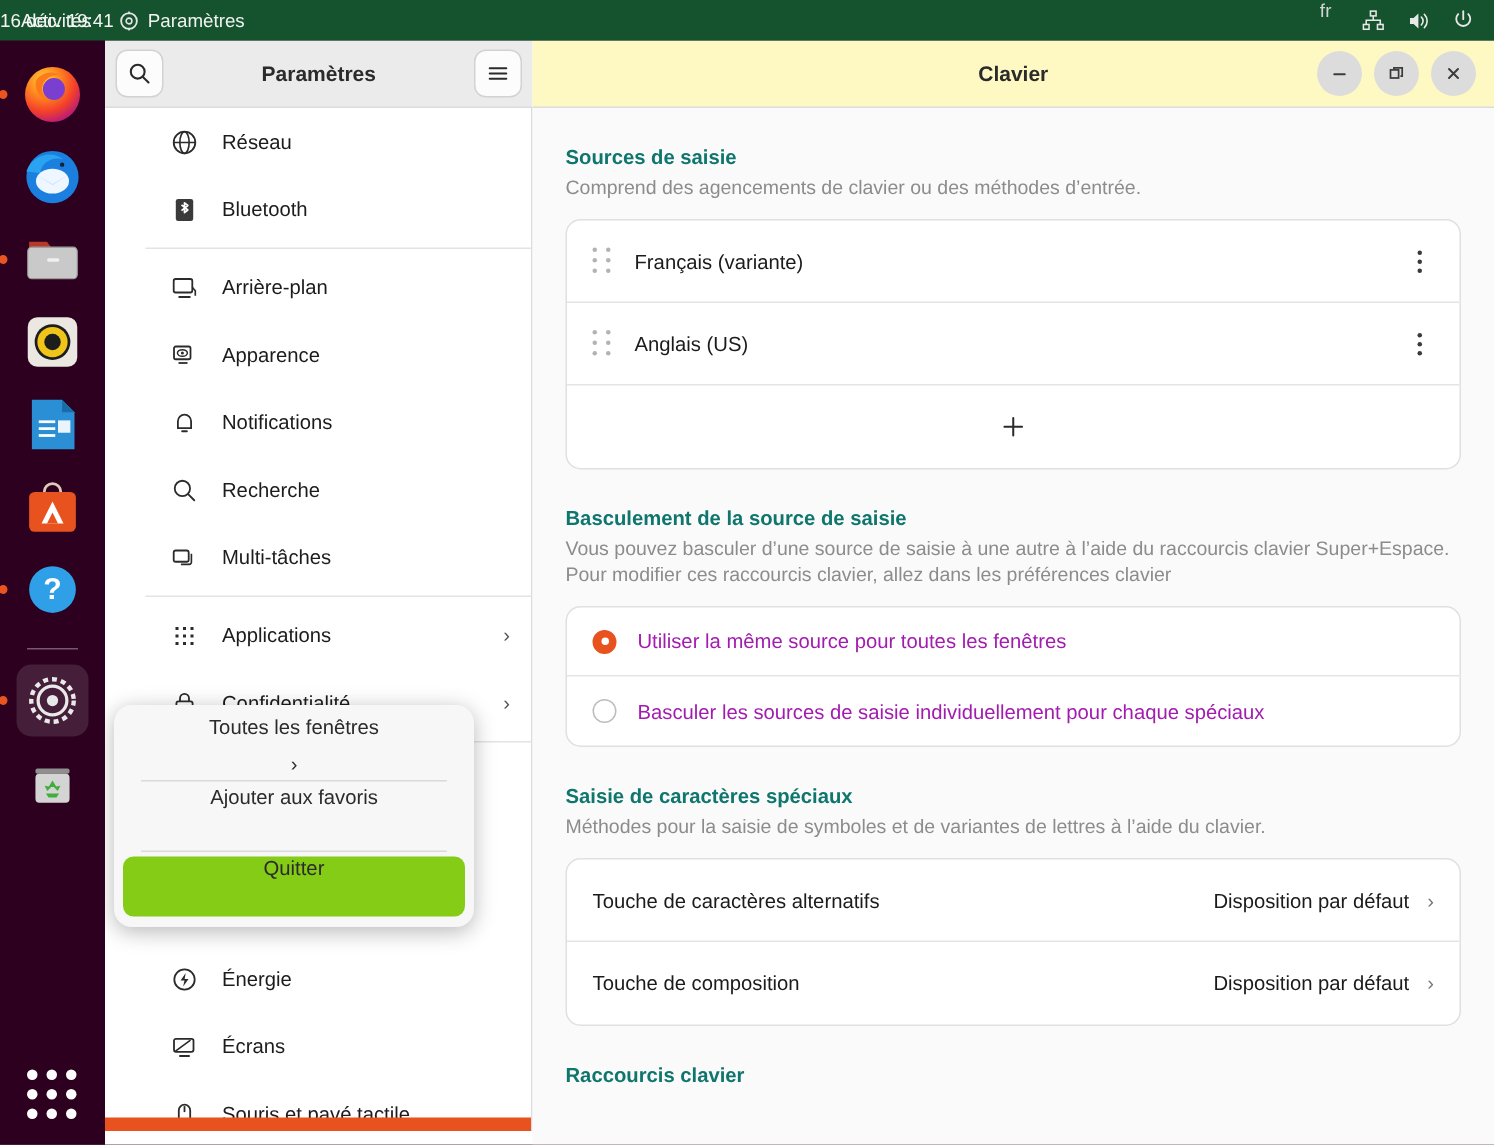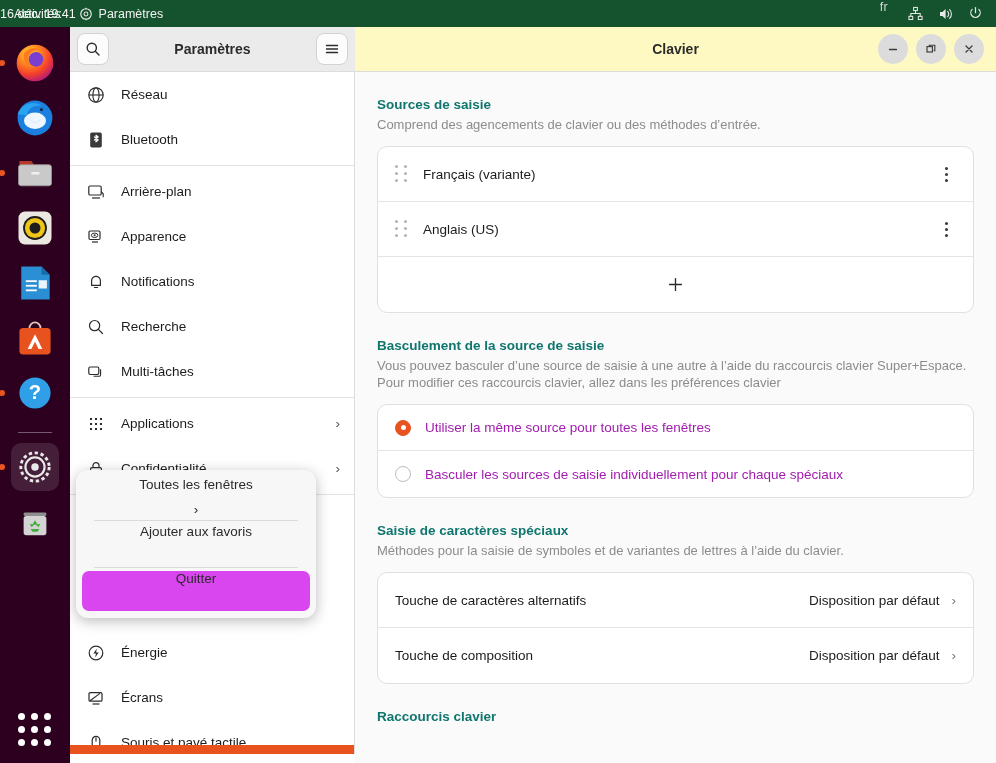--- a/index.html
+++ b/index.html
@@ -123,20 +123,21 @@
     color: #3b3b3b; cursor: pointer;
   }
 
   
   #sidebar {
     position: absolute; left: 0; top: 45px;
     width: 285px; height: 682px;
     background: #ffffff;
     border-right: 1px solid #dcdcdc;
     overflow: hidden;
+    padding-left: 27px;
   }
   .nav-item {
     height: 45px;
     display: flex; align-items: center;
     padding: 0 14px 0 15px;
     font-size: 13.5px; color: #1c1c1c;
     cursor: pointer;
   }
   .nav-item .nav-ico {
     width: 22px; height: 22px; margin-right: 14px;
@@ -162,21 +163,21 @@
     padding: 7px 0;
     z-index: 150;
   }
   .ctx-item {
     height: 40px; margin: 0 6px;
     display: flex; align-items: center;
     padding: 0 12px;
     font-size: 13.5px; color: #2b2b2b;
     border-radius: 7px; cursor: pointer; flex-direction: column;
   }
-  .ctx-item.hl { background: #d946ef; }
+  .ctx-item.hl { background: #84cc16; }
   .ctx-item .ctx-lbl { flex: 1; }
   .ctx-sep { height: 1px; background: #dadada; margin: 3px 18px; }
 
   
   #main {
     position: absolute; left: 285px; top: 45px;
     width: 641px; height: 691px;
     background: #fafafa;
     overflow: hidden;
     padding: 0 22px;

